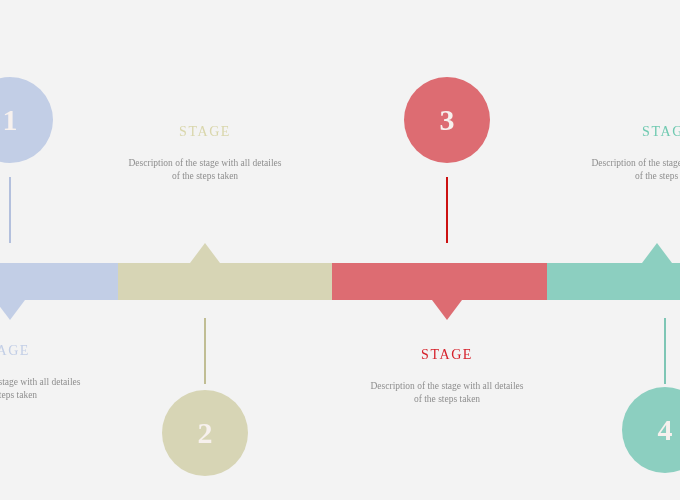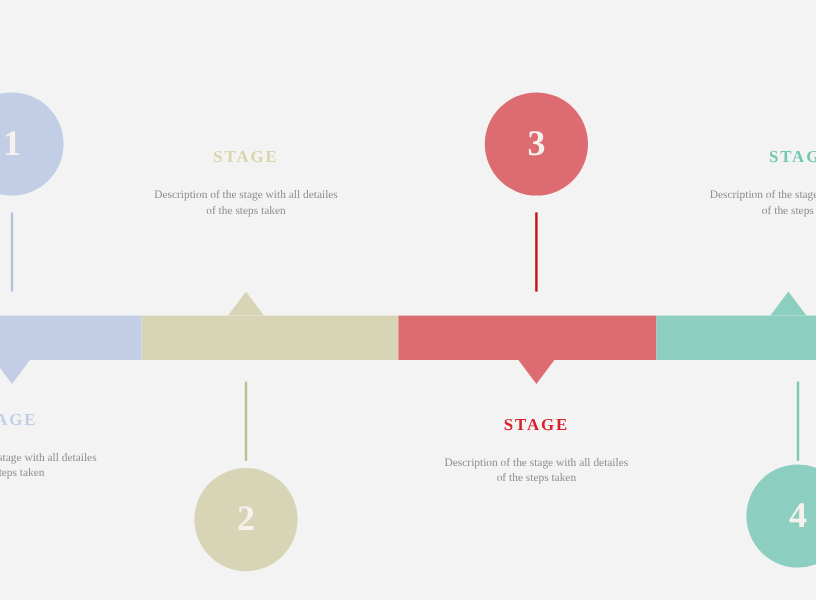--- a/index.html
+++ b/index.html
@@ -53,21 +53,21 @@
     font-size: 30px;
     font-weight: bold;
     line-height: 1;
     font-family: "Liberation Serif", "DejaVu Serif", serif;
   }
 
   
   .stage-block { position: absolute; width: 190px; text-align: center; }
   .stage-title {
     font-size: 14px;
-    font-weight: bold;
+    font-weight: normal;
     letter-spacing: 1.6px;
     margin: 0 0 17px 0;
     font-family: "Liberation Serif", "DejaVu Serif", serif;
   }
   .stage-desc {
     font-size: 9.5px;
     line-height: 1.42;
     color: #8e8e8e;
     margin: 16px;
     font-family: "Liberation Serif", "DejaVu Serif", serif;

